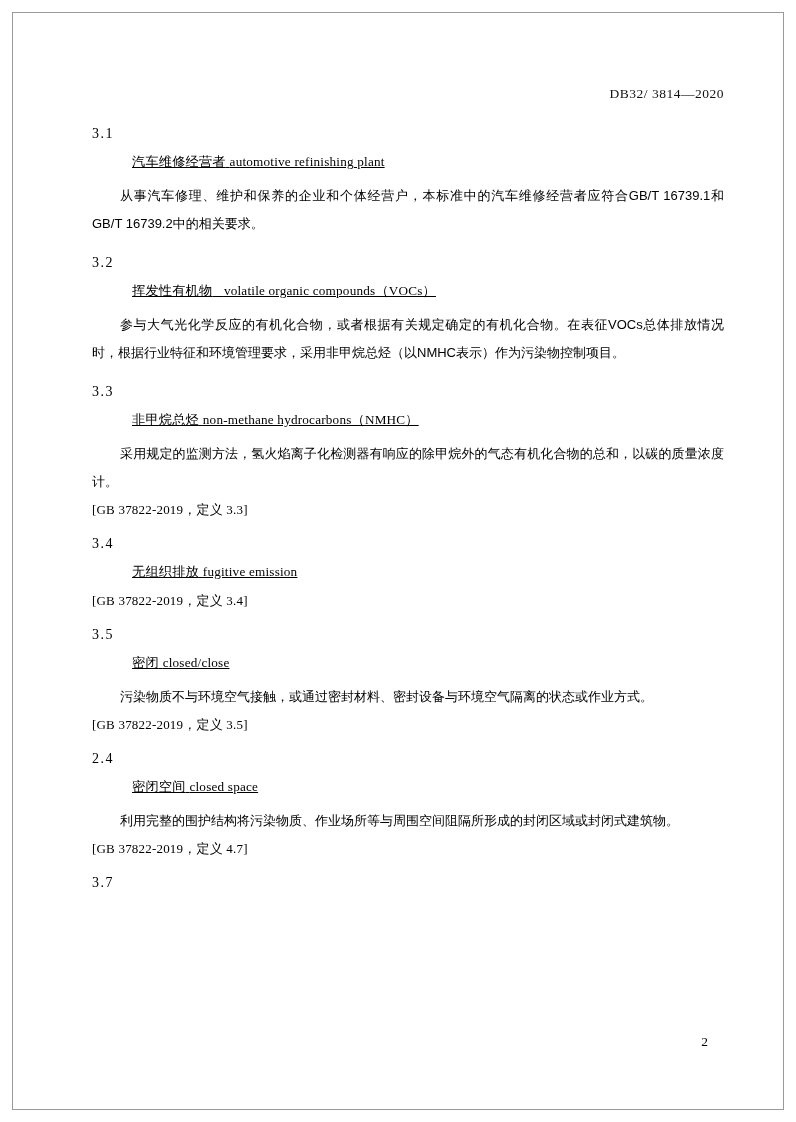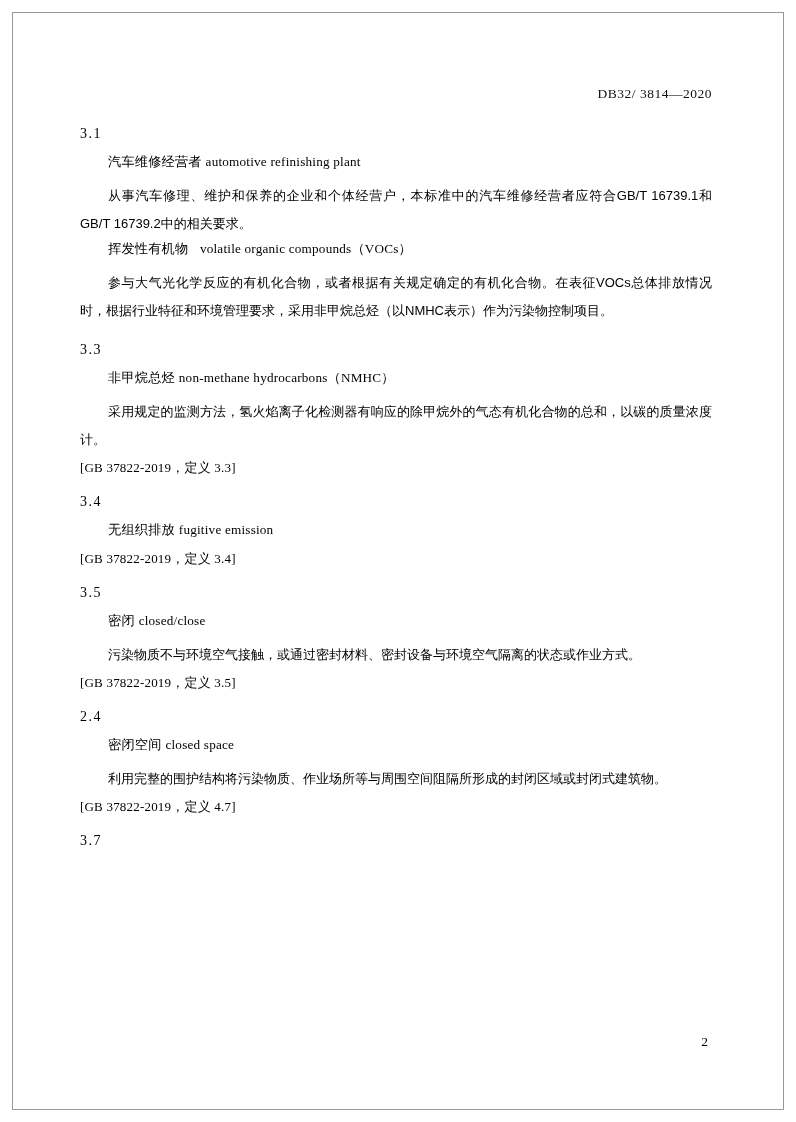--- a/index.html
+++ b/index.html
@@ -21,21 +21,21 @@
     position: absolute;
     left: 12px;
     top: 12px;
     right: 12px;
     bottom: 12px;
     border: 1px solid #9a9a9a;
     pointer-events: none;
   }
   .content {
     position: absolute;
-    left: 80px;
+    left: 92px;
     top: 86px;
     width: 632px;
   }
   .header-line {
     text-align: right;
     font-family: "Liberation Serif", serif;
     font-size: 13.5px;
     letter-spacing: 0.5px;
     color: #111;
     margin-bottom: 24px;
@@ -43,23 +43,24 @@
   .clause-num {
     font-family: "Liberation Serif", serif;
     font-size: 14px;
     letter-spacing: 1.5px;
     margin-top: 17px;
     margin-bottom: 11px;
   }
   .term {
     font-family: "Liberation Sans", sans-serif;
     font-size: 13.2px;
-    margin-left: 28px;
+    margin-left: 40px;
     margin-bottom: 11px;
     letter-spacing: 0.2px;
+    text-decoration: underline;
   }
   .term .en {
     font-family: "Liberation Serif", serif;
     font-size: 13.2px;
   }
   .para {
     font-family: "Liberation Sans", sans-serif;
     font-size: 13px;
     line-height: 28px;
     text-align: justify;
@@ -91,20 +92,21 @@
   <div class="content">
     <div class="header-line">DB32/ 3814—2020</div>
 
     <div class="clause-num">3.1</div>
     <div class="term">
       <span>汽车维修经营者</span>
       <span class="en">automotive refinishing plant</span>
     </div>
     <div class="para">从事汽车修理、维护和保养的企业和个体经营户，本标准中的汽车维修经营者应符合GB/T 16739.1和GB/T 16739.2中的相关要求。</div>
 
+    <div class="clause-num">3.2</div>
     <div class="term">
       <span>挥发性有机物</span>
       &nbsp;&nbsp;<span class="en">volatile organic compounds（VOCs）</span>
     </div>
     <div class="para">参与大气光化学反应的有机化合物，或者根据有关规定确定的有机化合物。在表征VOCs总体排放情况时，根据行业特征和环境管理要求，采用非甲烷总烃（以NMHC表示）作为污染物控制项目。</div>
 
     <div class="clause-num">3.3</div>
     <div class="term">
       <span>非甲烷总烃</span>
       <span class="en">non-methane hydrocarbons（NMHC）</span>

